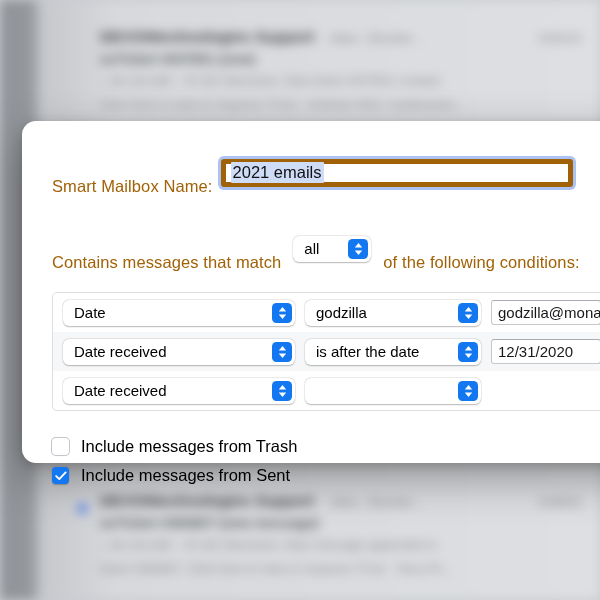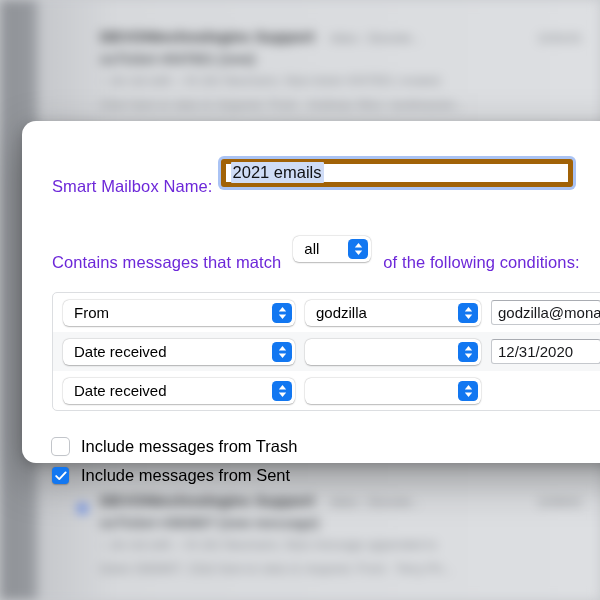--- a/index.html
+++ b/index.html
@@ -39,21 +39,21 @@
 
   
   #sheet {
     position:absolute; left:22px; top:121px; width:620px; height:342px;
     background:#ffffff; border-radius:14px;
     box-shadow:0 16px 44px rgba(0,0,0,.34), 0 3px 12px rgba(0,0,0,.18);
     padding:28px 30px 0 30px;
   }
 
   .row-name { display:flex; align-items:center; white-space:nowrap; }
-  .lbl { font-size:16.5px; color:#6d28d9; letter-spacing:.1px;margin-top:28px; }
+  .lbl { font-size:16.5px; color:#a16207; letter-spacing:.1px;margin-top:28px; }
 
   
   .textfield {
     margin-left:8px; width:352px; height:28px;
     background:#fff; border:5px solid #a16207; border-radius:3px;
     box-shadow:0 0 0 3px rgba(100,145,235,.55);
     display:flex; align-items:center; padding:0 5px;
   }
   .tf-val {
     font-size:16.5px; color:#101114;
@@ -162,21 +162,21 @@
           </svg>
       </span>
     </div>
     <span class="lbl">of the following conditions:</span>
   </div>
 
   <div class="conditions">
 
     <div class="cond-row">
       <div class="popup field">
-        <span>From</span>
+        <span>Date</span>
         <span class="stepper">
           <svg width="9" height="5" viewBox="0 0 9 5">
               <path d="M4.5 0 L8.2 4.4 L0.8 4.4 Z" fill="#fff"></path>
             </svg>
           <svg width="9" height="5" viewBox="0 0 9 5">
               <path d="M4.5 5 L0.8 0.6 L8.2 0.6 Z" fill="#fff"></path>
             </svg>
         </span>
       </div>
       <div class="popup op">
@@ -201,20 +201,21 @@
         <span class="stepper">
           <svg width="9" height="5" viewBox="0 0 9 5">
               <path d="M4.5 0 L8.2 4.4 L0.8 4.4 Z" fill="#fff"></path>
             </svg>
           <svg width="9" height="5" viewBox="0 0 9 5">
               <path d="M4.5 5 L0.8 0.6 L8.2 0.6 Z" fill="#fff"></path>
             </svg>
         </span>
       </div>
       <div class="popup op">
+        <span>is after the date</span>
         <span class="stepper">
           <svg width="9" height="5" viewBox="0 0 9 5">
               <path d="M4.5 0 L8.2 4.4 L0.8 4.4 Z" fill="#fff"></path>
             </svg>
           <svg width="9" height="5" viewBox="0 0 9 5">
               <path d="M4.5 5 L0.8 0.6 L8.2 0.6 Z" fill="#fff"></path>
             </svg>
         </span>
       </div>
       <div class="cond-input">

